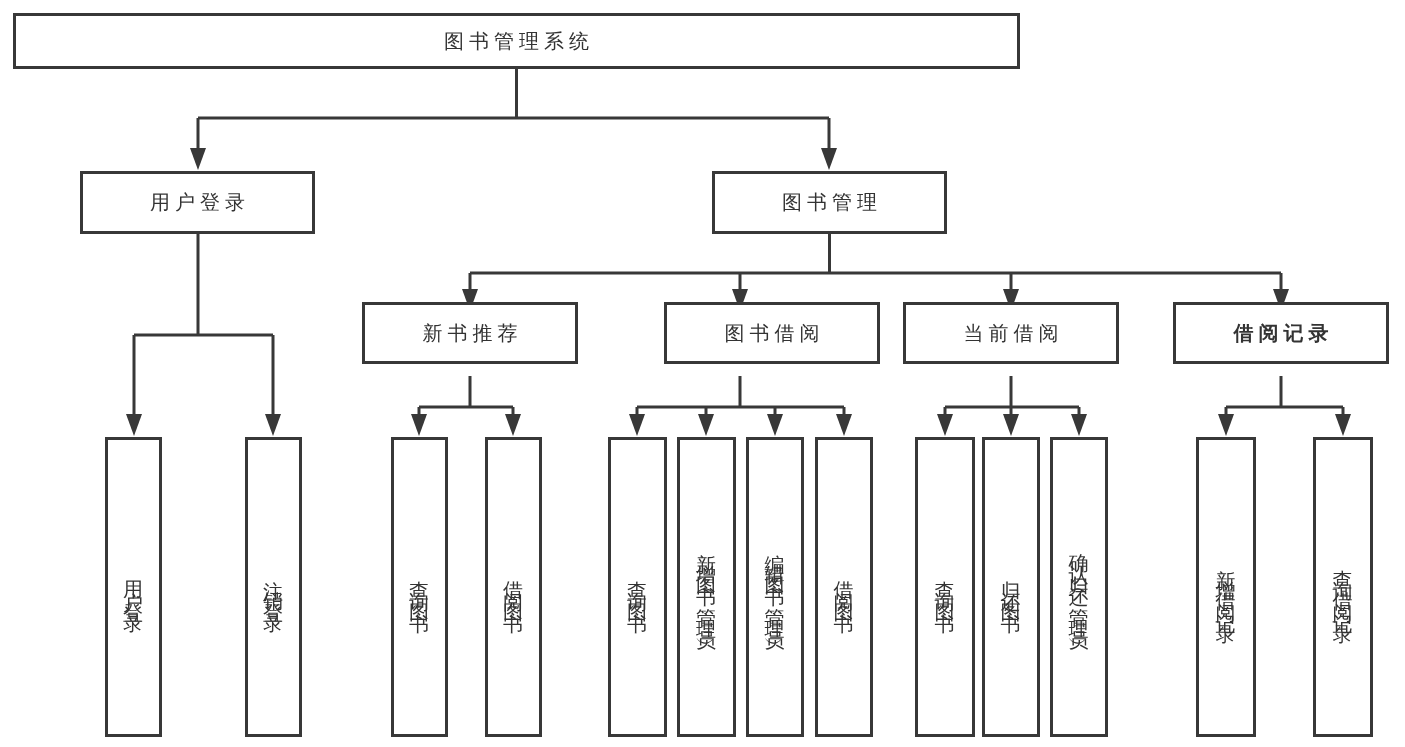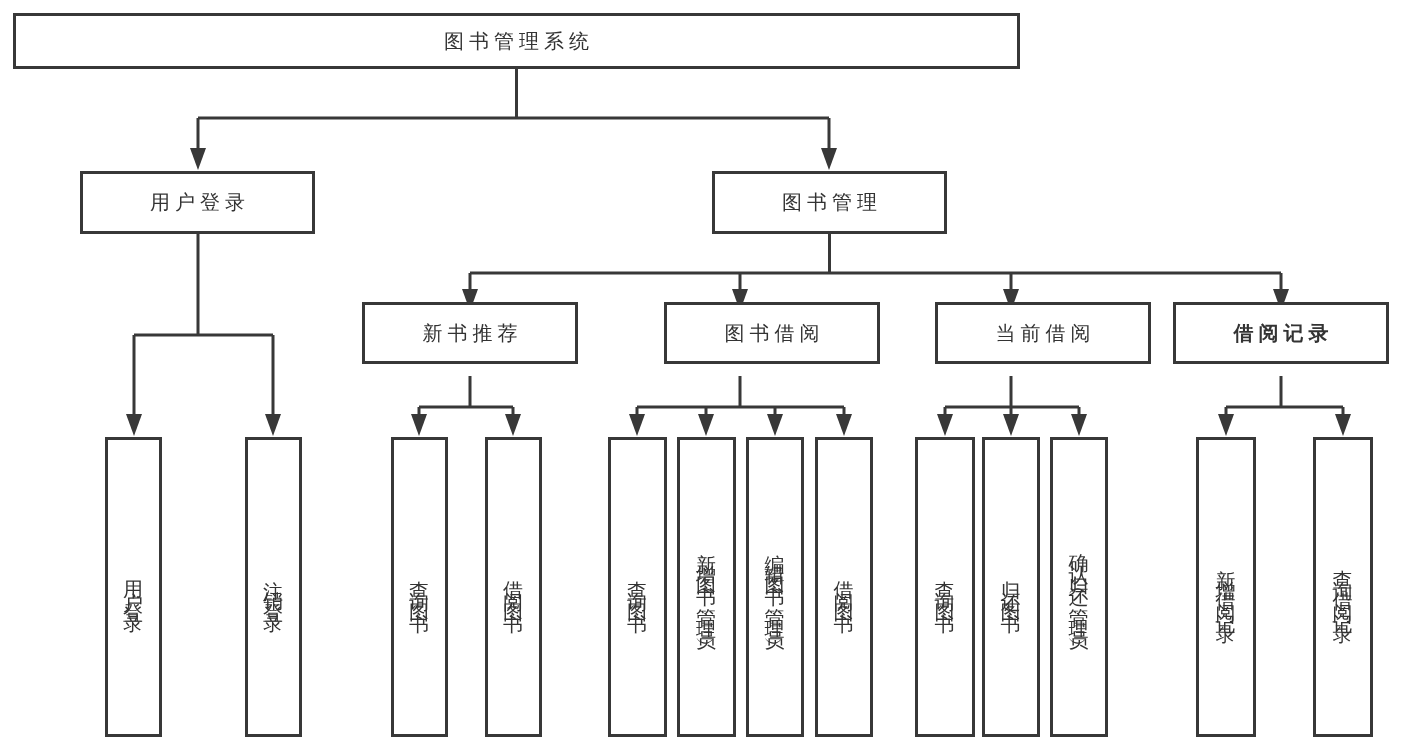--- a/index.html
+++ b/index.html
@@ -37,21 +37,21 @@
     writing-mode:vertical-rl;
     text-orientation:mixed;
     font-size:20px;
     letter-spacing:11px;
     line-height:1;
   }
   .lvl1{left:13px;top:13px;width:1007px;height:56px;}
   .lvl2a{left:80px;top:171px;width:235px;height:63px;}
   .lvl2b{left:712px;top:171px;width:235px;height:63px;}
   .lvl3{top:302px;height:62px;width:216px;}
-  .l3a{left:362px;} .l3b{left:632px;margin-left:32px;} .l3c{left:903px;margin-left:32px;} .l3d{left:1173px;font-weight:bold;}
+  .l3a{left:362px;} .l3b{left:632px;margin-left:32px;} .l3c{left:903px;} .l3d{left:1173px;font-weight:bold;}
   .leaf{top:437px;height:300px;}
   .g1a{left:105px;width:57px;} .g1b{left:245px;width:57px;}
   .g2a{left:391px;width:57px;} .g2b{left:485px;width:57px;}
   .g3a{left:608px;width:59px;} .g3b{left:677px;width:59px;}
   .g3c{left:746px;width:58px;} .g3d{left:815px;width:58px;}
   .g4a{left:915px;width:60px;} .g4b{left:982px;width:58px;} .g4c{left:1050px;width:58px;}
   .g5a{left:1196px;width:60px;} .g5b{left:1313px;width:60px;}
   #watermark{
     position:absolute;
     top:714px;right:8px;

